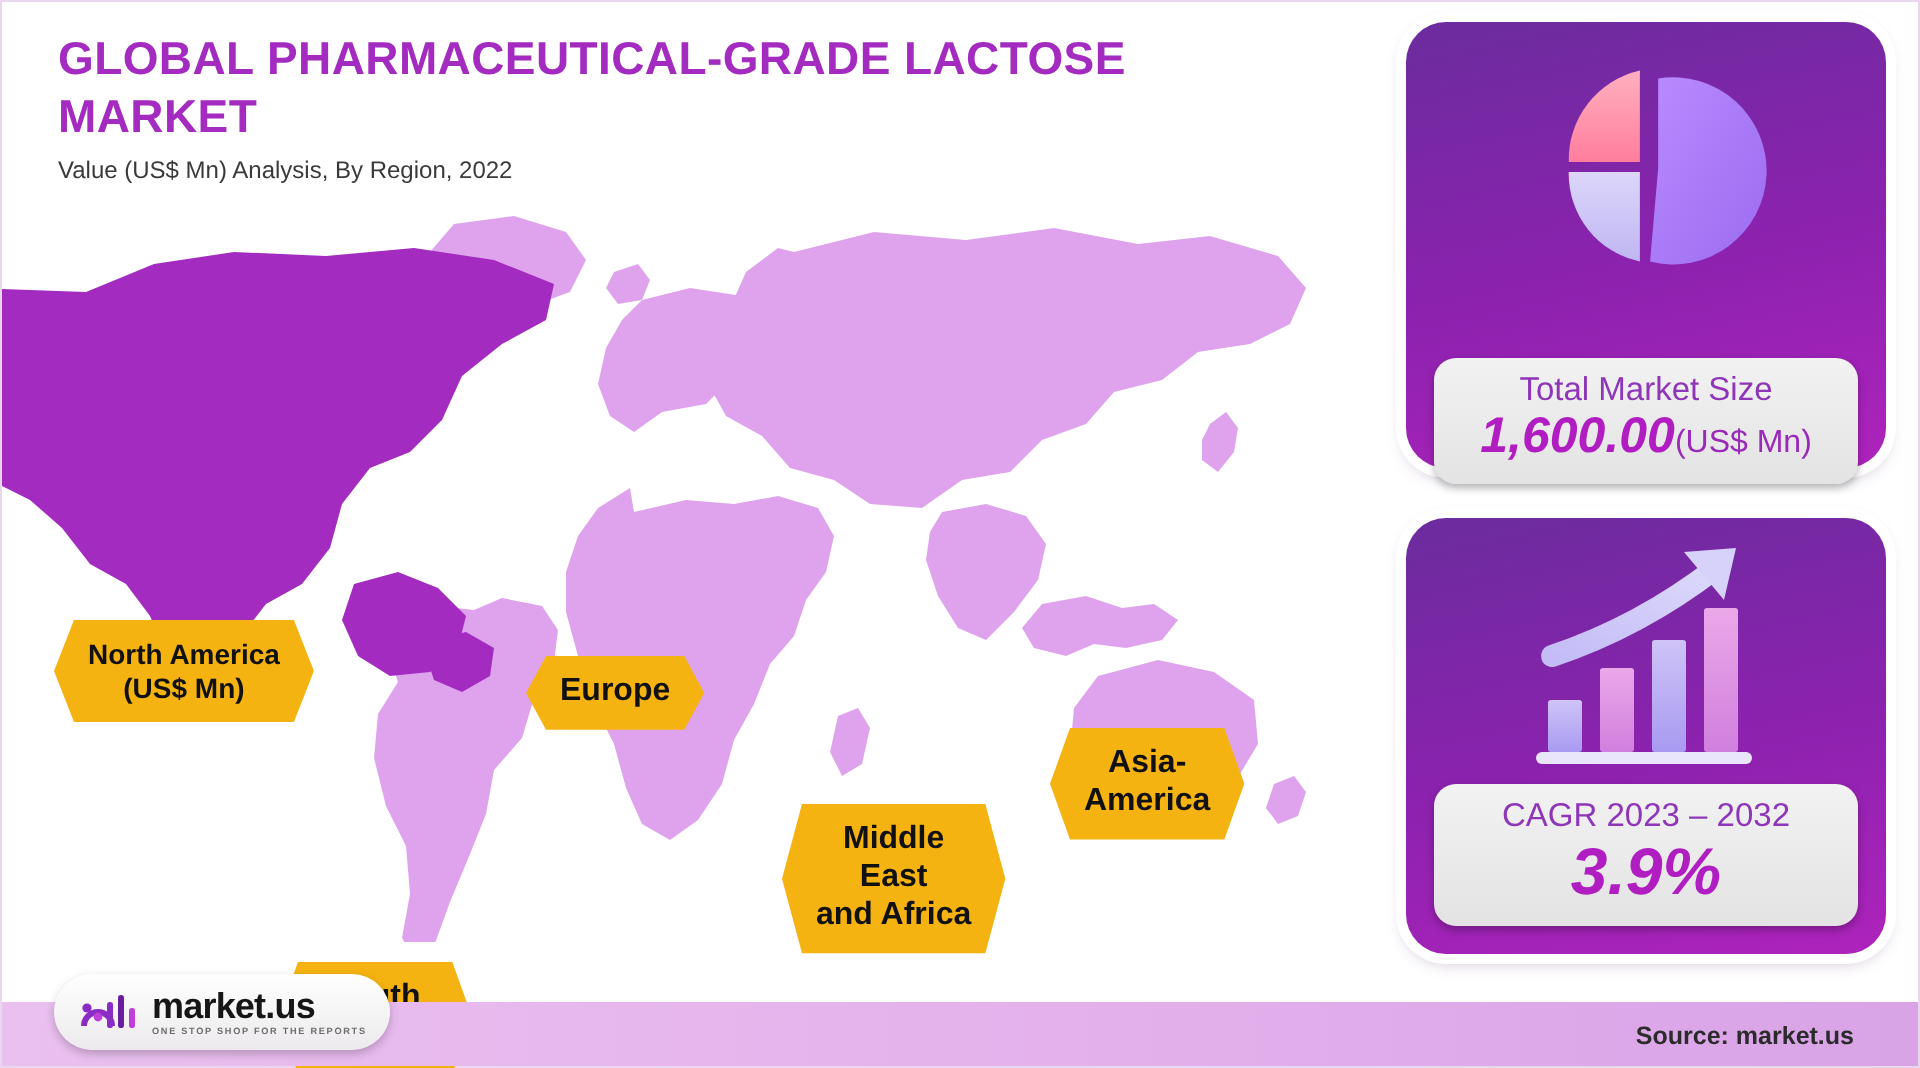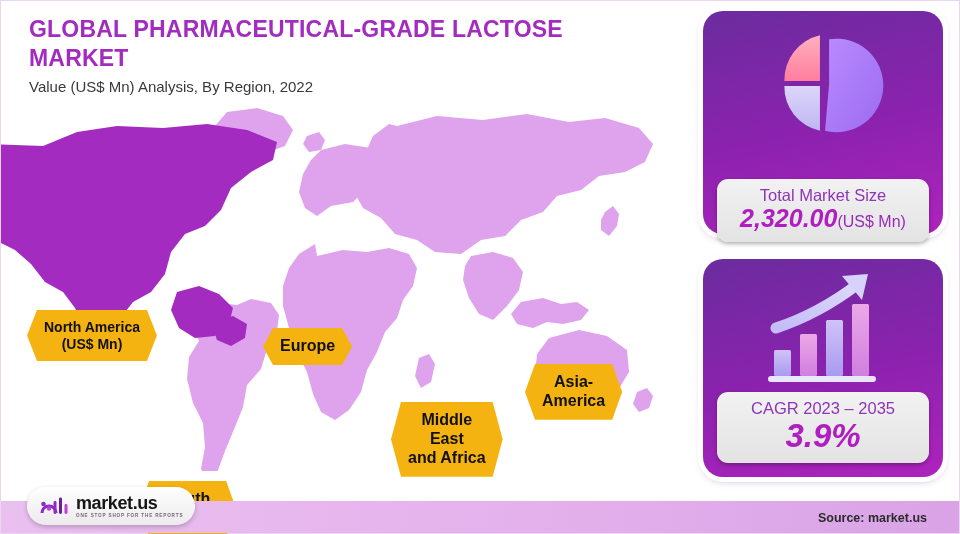--- a/index.html
+++ b/index.html
@@ -18,21 +18,21 @@
     border:1px solid #e9d7ef;
   }
 
   
   #header { position:absolute; left:28px; top:14px; width:640px; }
   #main-title {
     font-size:23px; font-weight:bold; color:#A32BC0;
     letter-spacing:.2px; line-height:1.28; text-transform:uppercase;
   }
   #subtitle {
-    margin-top:4px; font-size:15px; color:#3a3a3a; font-weight:400;
+    margin-top:4px; font-size:12px; color:#3a3a3a; font-weight:400;
   }
 
   
   #map-area {
     position:absolute; left:0; top:105px; width:690px; height:365px;
   }
   #world-map { position:absolute; inset:0; }
 
   
   .hex-label {
@@ -187,21 +187,21 @@
               <stop offset="100%" stop-color="#9B6BF0"></stop>
           </linearGradient>
         </defs>
         <path d="M57 57 L57 12 A45 45 0 0 0 22 57 Z" fill="url(#gPink)"></path>
         <path d="M57 62 L57 106 A44 44 0 0 1 22 62 Z" fill="url(#gLav)"></path>
         <path d="M66 60 L66 16 A46 46 0 1 1 62 106 Z" fill="url(#gViol)"></path>
       </svg>
     </div>
     <div class="value-box">
       <div class="value-label">Total Market Size</div>
-      <div class="value-main"><span>2,320.00</span><span class="unit">(US$ Mn)</span></div>
+      <div class="value-main"><span>1,600.00</span><span class="unit">(US$ Mn)</span></div>
     </div>
   </div>
 
   <div id="card-cagr" class="stat-card">
     <div class="card-icon">
       <svg width="130" height="118" viewBox="0 0 130 118">
         <defs>
           <linearGradient id="b1" x1="0" y1="0" x2="0" y2="1">
             <stop offset="0%" stop-color="#CFC3F8"></stop>
               <stop offset="100%" stop-color="#A89AF0"></stop>
@@ -218,21 +218,21 @@
         <path d="M18 56 C48 46 74 32 100 12" stroke="url(#gArrow)" stroke-width="11" fill="none" stroke-linecap="round"></path>
         <path d="M84 4 L110 2 L104 28 Z" fill="#D6D2FA"></path>
         <rect x="16" y="78" width="17" height="26" rx="1.5" fill="url(#b1)"></rect>
         <rect x="42" y="62" width="17" height="42" rx="1.5" fill="url(#b2)"></rect>
         <rect x="68" y="48" width="17" height="56" rx="1.5" fill="url(#b1)"></rect>
         <rect x="94" y="32" width="17" height="72" rx="1.5" fill="url(#b2)"></rect>
         <rect x="10" y="104" width="108" height="6" rx="3" fill="#E9E5FB"></rect>
       </svg>
     </div>
     <div class="value-box">
-      <div class="value-label">CAGR 2023 – 2035</div>
+      <div class="value-label">CAGR 2023 – 2032</div>
       <div class="value-main" id="cagr-value">3.9%</div>
     </div>
   </div>
 
   <div id="footer-band"></div>
 
   <div id="logo-pill">
     <svg width="30" height="24" viewBox="0 0 30 24">
       <path d="M3 19 a7 7 0 0 1 14 0" stroke="#8B2CC4" stroke-width="3" fill="none"></path>
       <circle cx="4.5" cy="10" r="2.3" fill="#8B2CC4"></circle>

